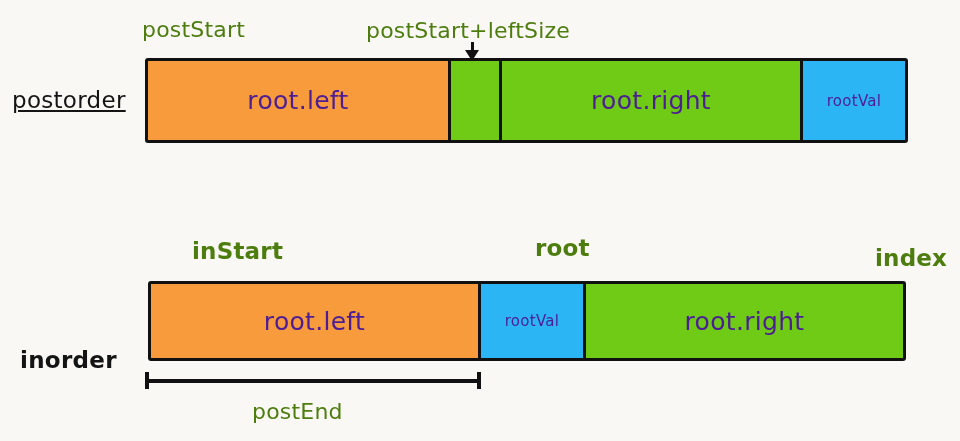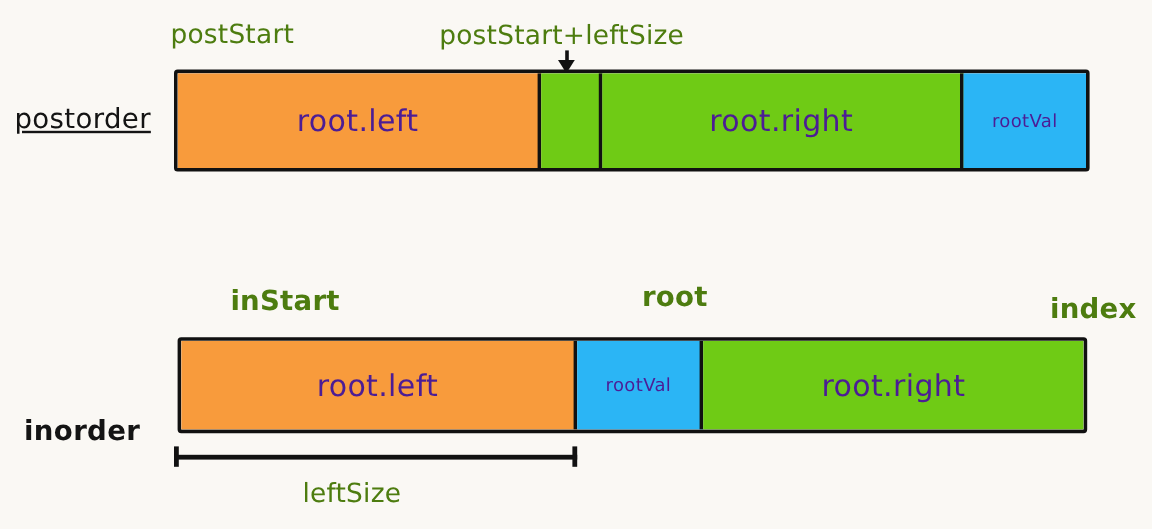--- a/index.html
+++ b/index.html
@@ -114,15 +114,15 @@
 
     <div class="seg small" style="width:105px; background:#2BB5F5;">rootVal</div>
 
     <div class="seg" style="flex:1; background:#6FCB15;">root.right</div>
   </div>
 
   <div class="brk-tick abs" style="left:145px; top:372px; height:17px;"></div>
   <div class="brk-line abs" style="left:145px; top:379px; width:336px;"></div>
   <div class="brk-tick abs" style="left:477px; top:372px; height:17px;"></div>
 
-  <div class="abs cap" style="left:252px; top:399px;">leftSize</div>
+  <div class="abs cap" style="left:252px; top:399px;">postEnd</div>
 
 </div>
 
 </body></html>

